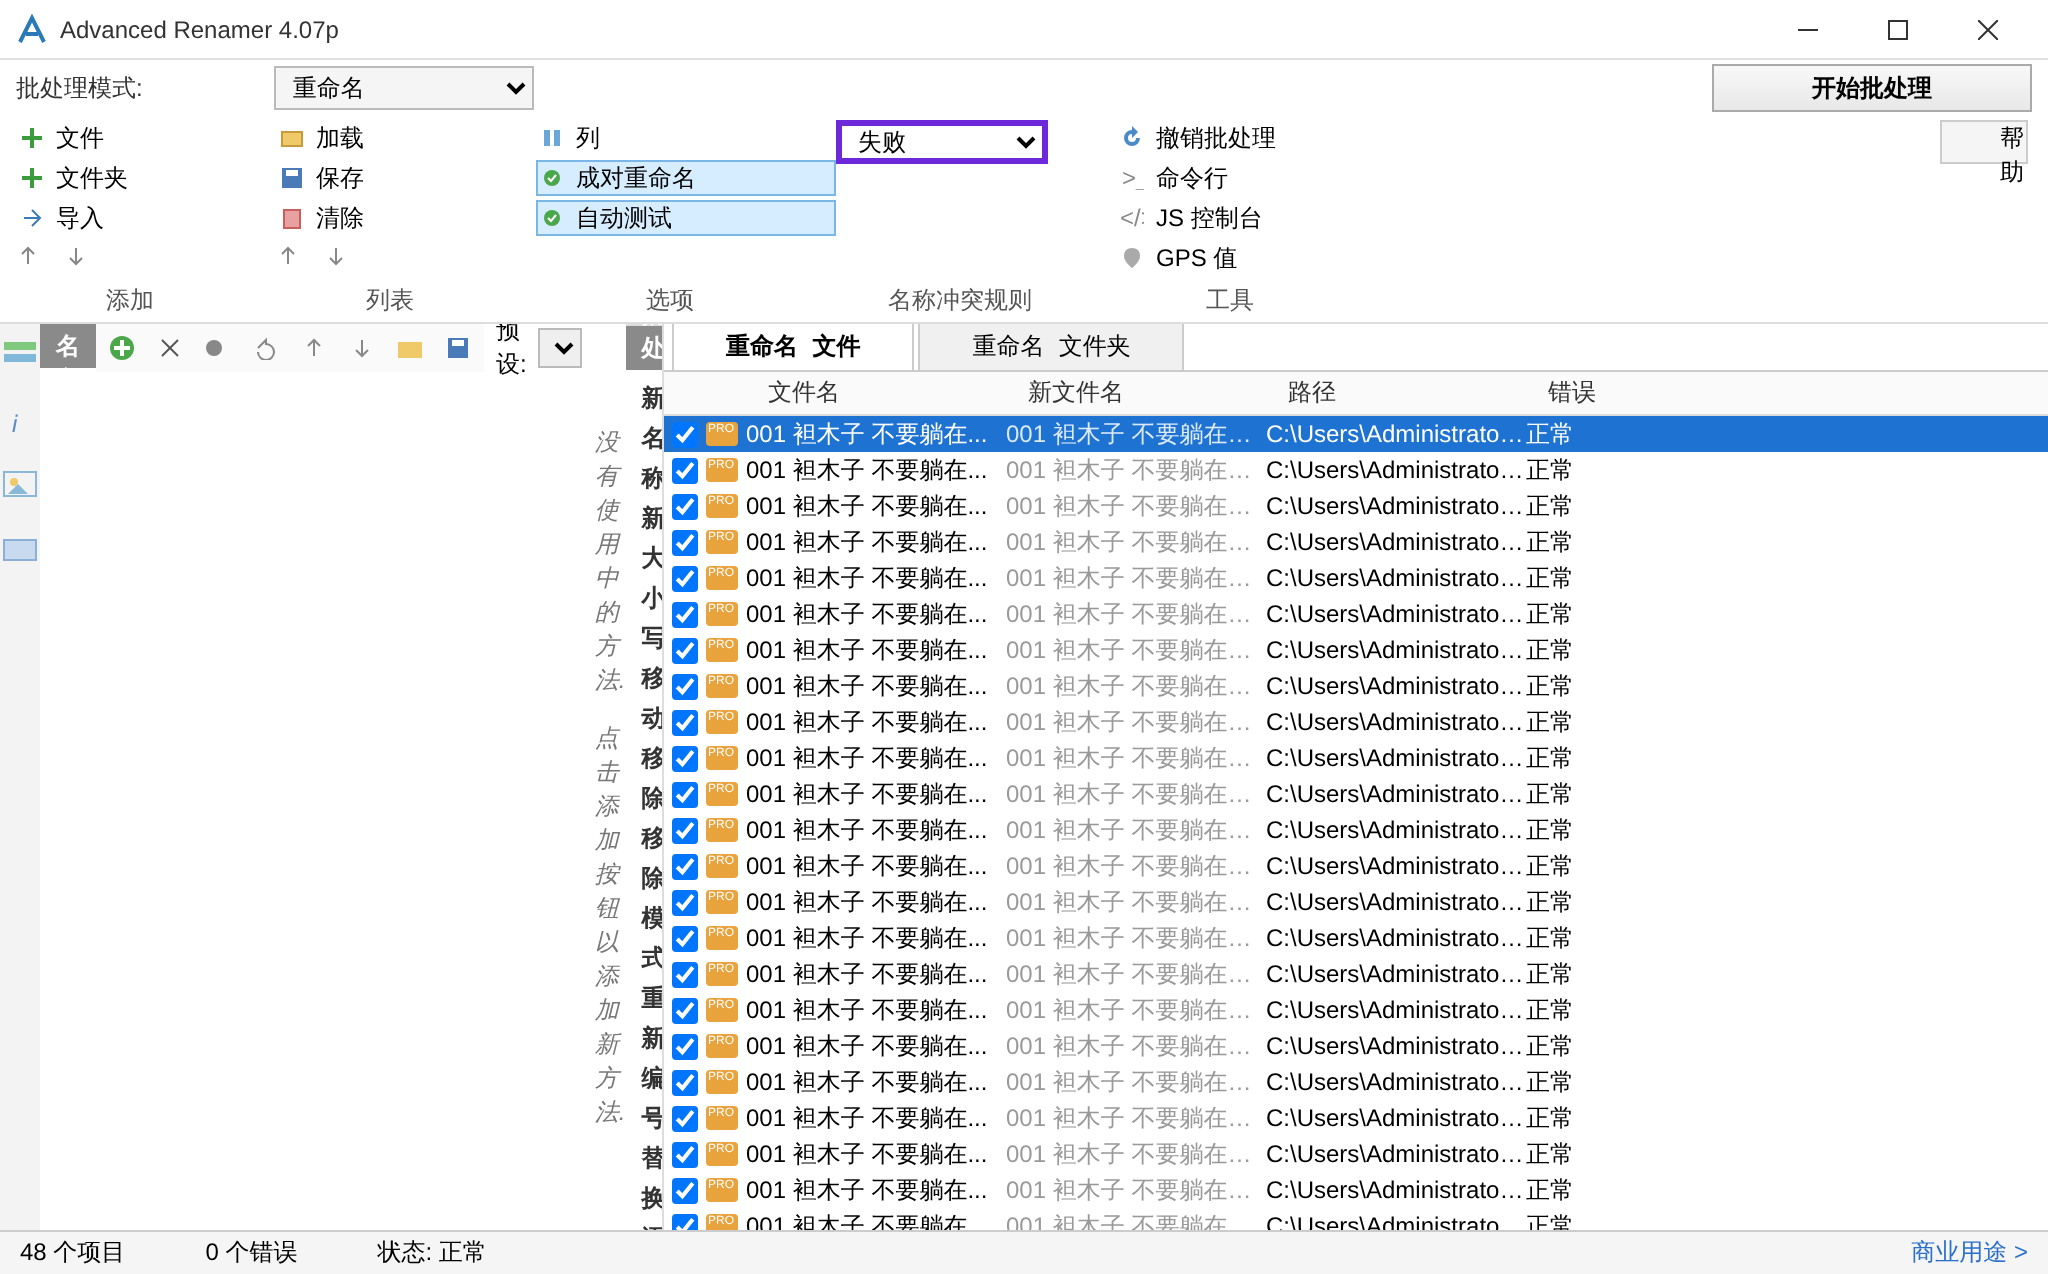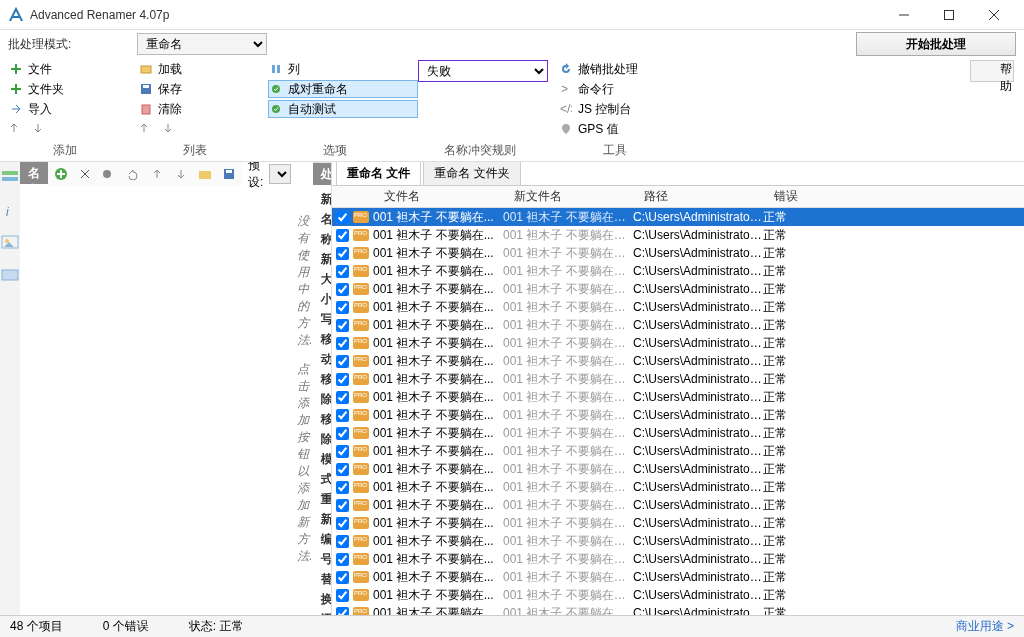--- a/index.html
+++ b/index.html
@@ -19,21 +19,21 @@
 .start-btn { margin-left: auto; height: 24px; width: 160px; border: 1px solid #aaa; background: linear-gradient(#f8f8f8,#e8e8e8); font-weight: bold; cursor: pointer; }
 
 
 .menugrid { display: flex; padding: 2px 8px 0 8px; }
 .mcol { width: 130px; display: flex; flex-direction: column; gap: 2px; }
 .mitem { display: flex; align-items: center; gap: 6px; height: 18px; cursor: pointer; padding: 0 2px; text-align: right; }
 .mitem.hl { background: #d6ecff; border: 1px solid #7bb6e8; padding: 0 1px; }
 .mcol.icons { flex-direction: row; gap: 12px; width: 130px; padding-top: 2px; }
 .mspacer { flex: 1; }
 .help-btn { height: 22px; width: 44px; border: 1px solid #ccc; background: #f5f5f5; cursor: pointer; margin-right: 2px; padding-left: 28px; }
-.combo { height: 22px; width: 130px; border: 1px solid #6d28d9; background: #fff; padding: 0 4px; }
+.combo { height: 22px; width: 106px; border: 3px solid #6d28d9; background: #fff; padding: 0 4px; }
 
 
 .sectrow { display: flex; padding: 4px 0 2px 0; color: #555; }
 .sectrow div { text-align: center; }
 
 
 .main { flex: 1; display: flex; overflow: hidden; border-top: 1px solid #ddd; }
 
 
 .left { width: 332px; display: flex; flex-direction: column; border-right: 1px solid #ddd; }
@@ -46,21 +46,21 @@
 .preset-row select { flex: 1; height: 20px; border: 1px solid #bbb; }
 .method-empty { flex: 1; display: flex; flex-direction: column; align-items: center; justify-content: center; color: #777; font-style: italic; gap: 12px; }
 .batch-scheme { border-top: 1px solid #ddd; }
 .scheme-links { padding: 4px 8px; line-height: 20px; color: #333; font-weight: bold; }
 .scheme-links span { margin-right: 8px; cursor: pointer; }
 .left-wrap { display: flex; flex: 1; overflow: hidden; }
 
 
 .right { flex: 1; display: flex; flex-direction: column; overflow: hidden; }
 .tabs { height: 24px; display: flex; align-items: flex-end; padding-left: 4px; gap: 2px; border-bottom: 1px solid #ccc; }
-.tab { padding: 3px 10px; border: 1px solid #ccc; border-bottom: none; background: #f0f0f0; cursor: pointer; }
+.tab { padding: 3px 26px; border: 1px solid #ccc; border-bottom: none; background: #f0f0f0; cursor: pointer; font-family: Liberation Mono, monospace; }
 .tab.active { background: #fff; font-weight: bold; }
 .thead { display: flex; height: 22px; align-items: center; border-bottom: 1px solid #ddd; background: #fafafa; }
 .thead div { padding: 0 6px; color: #333; }
 .tbody { flex: 1; overflow-y: auto; overflow-x: hidden; }
 .trow { display: flex; height: 18px; align-items: center; padding-left: 4px; }
 .trow.sel { background: #1e73d2; color: #fff; }
 .trow input[type=checkbox] { margin-right: 4px; }
 .trow .fico { width: 16px; height: 12px; background: #e8a33d; border-radius: 2px; margin-right: 4px; flex-shrink: 0; position: relative; }
 .trow .fico::before { content: "PRO"; font-size: 6px; color: #fff; position: absolute; left: 1px; top: 1px; }
 .trow .c1 { width: 130px; overflow: hidden; white-space: nowrap; text-overflow: ellipsis; }

